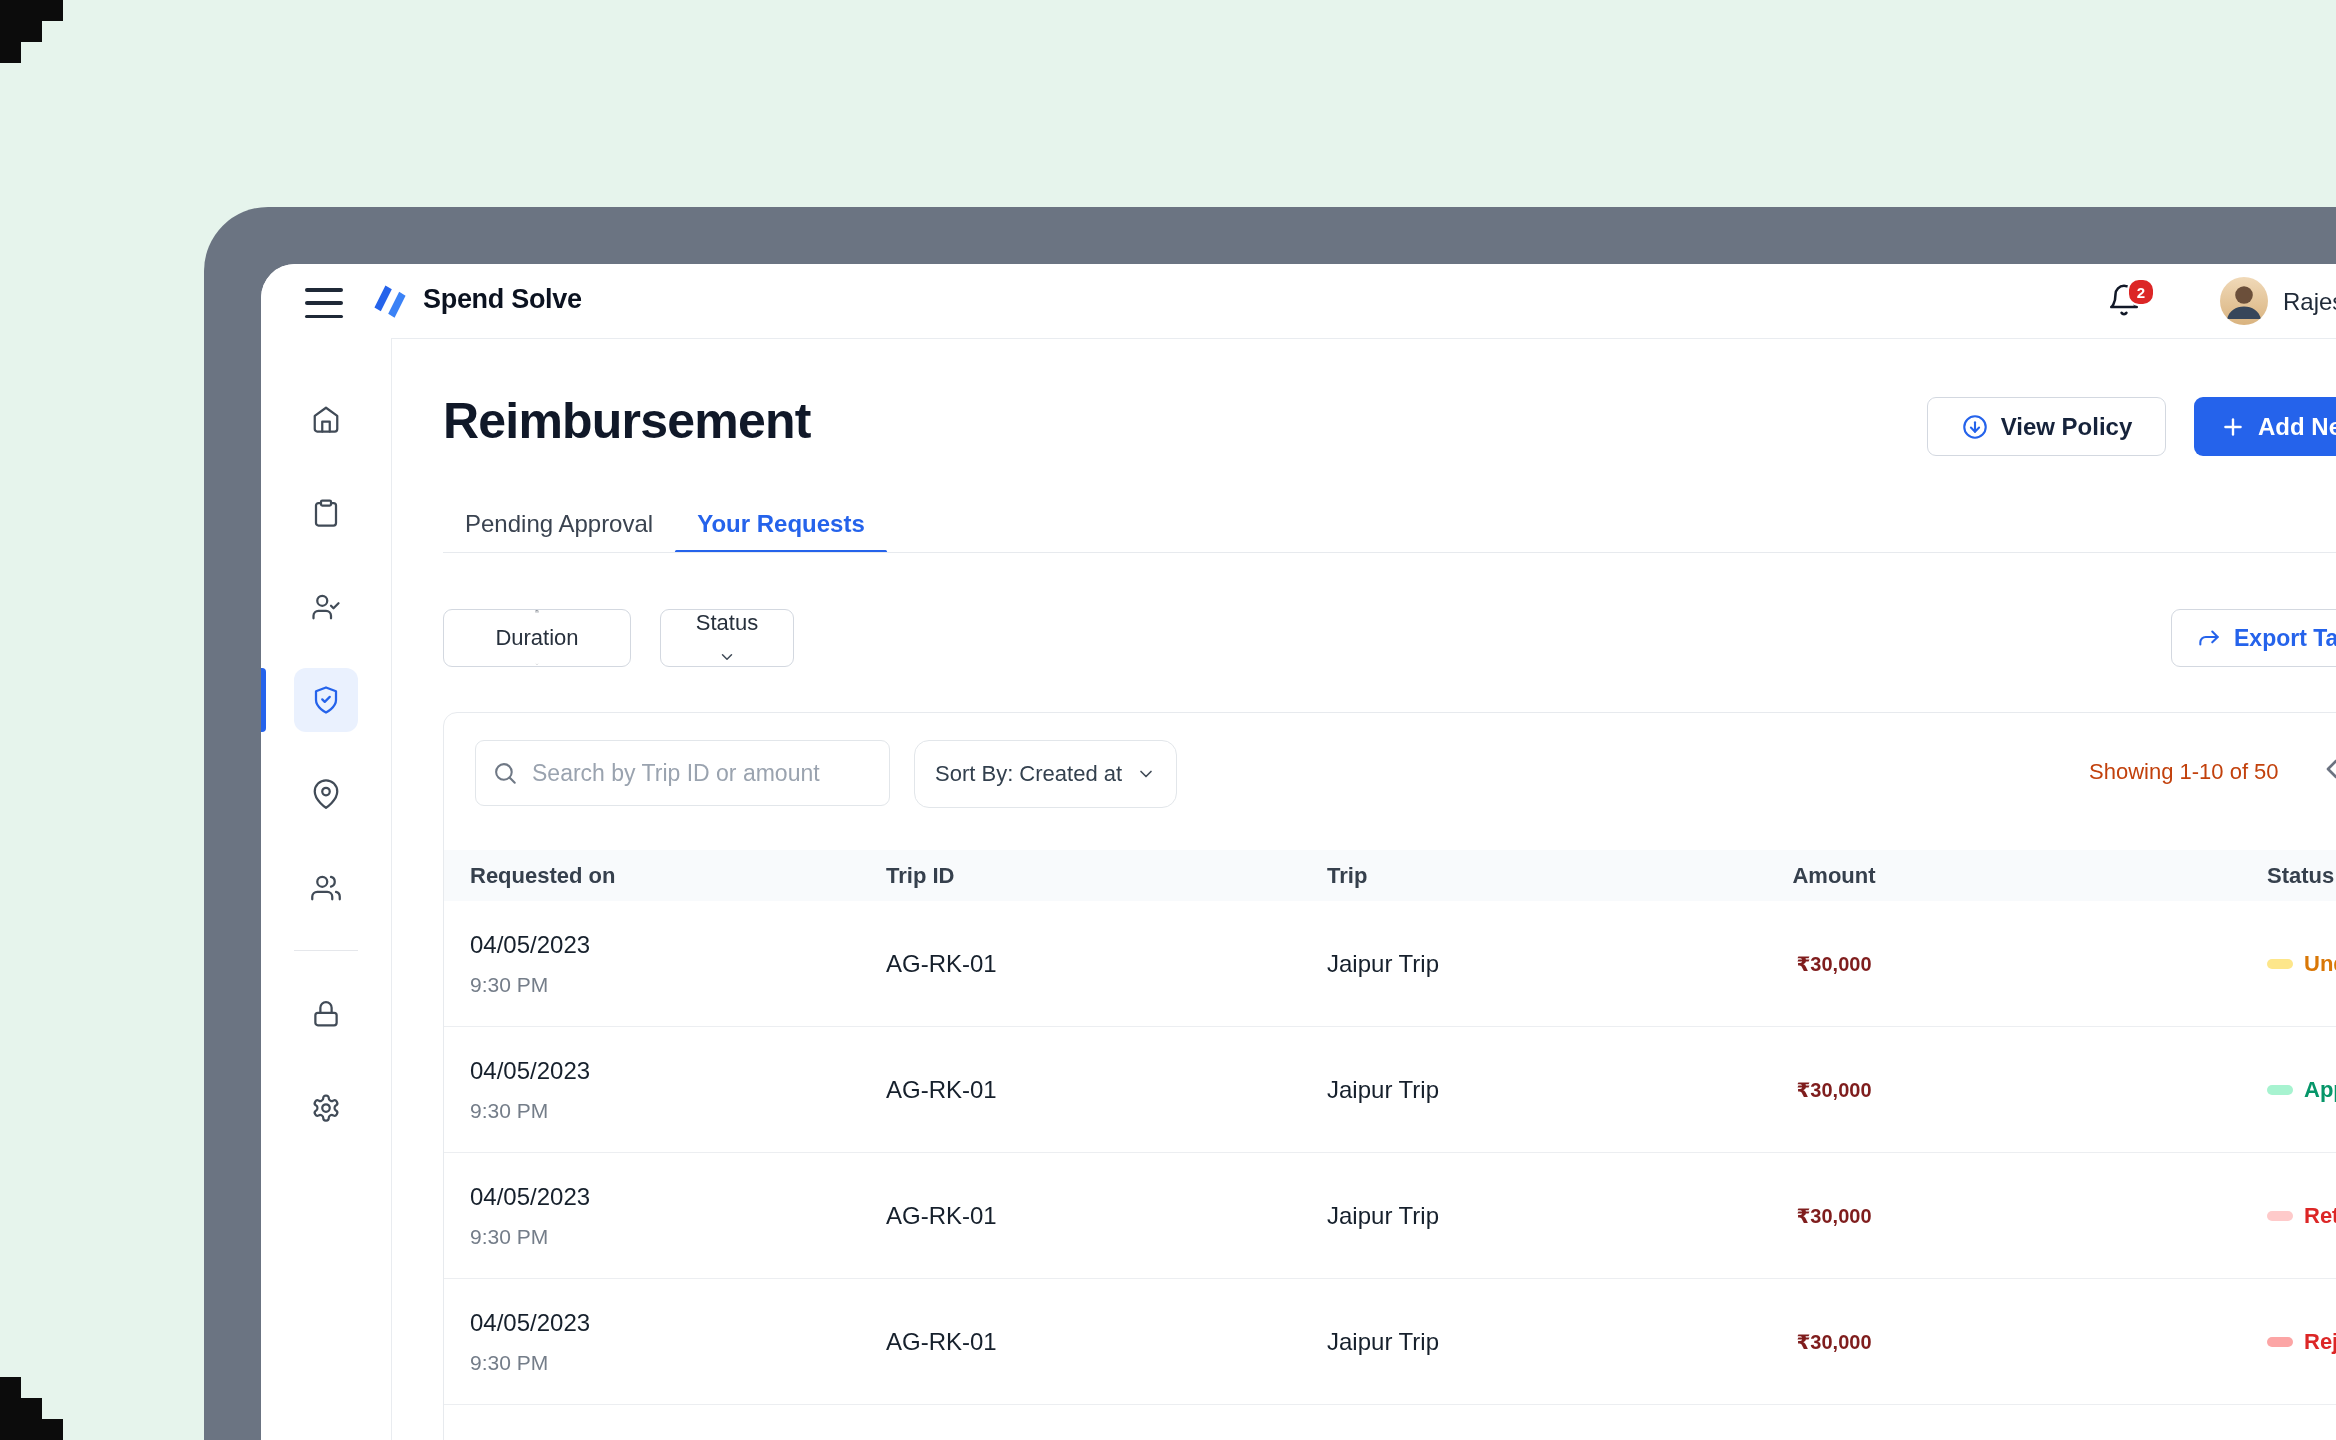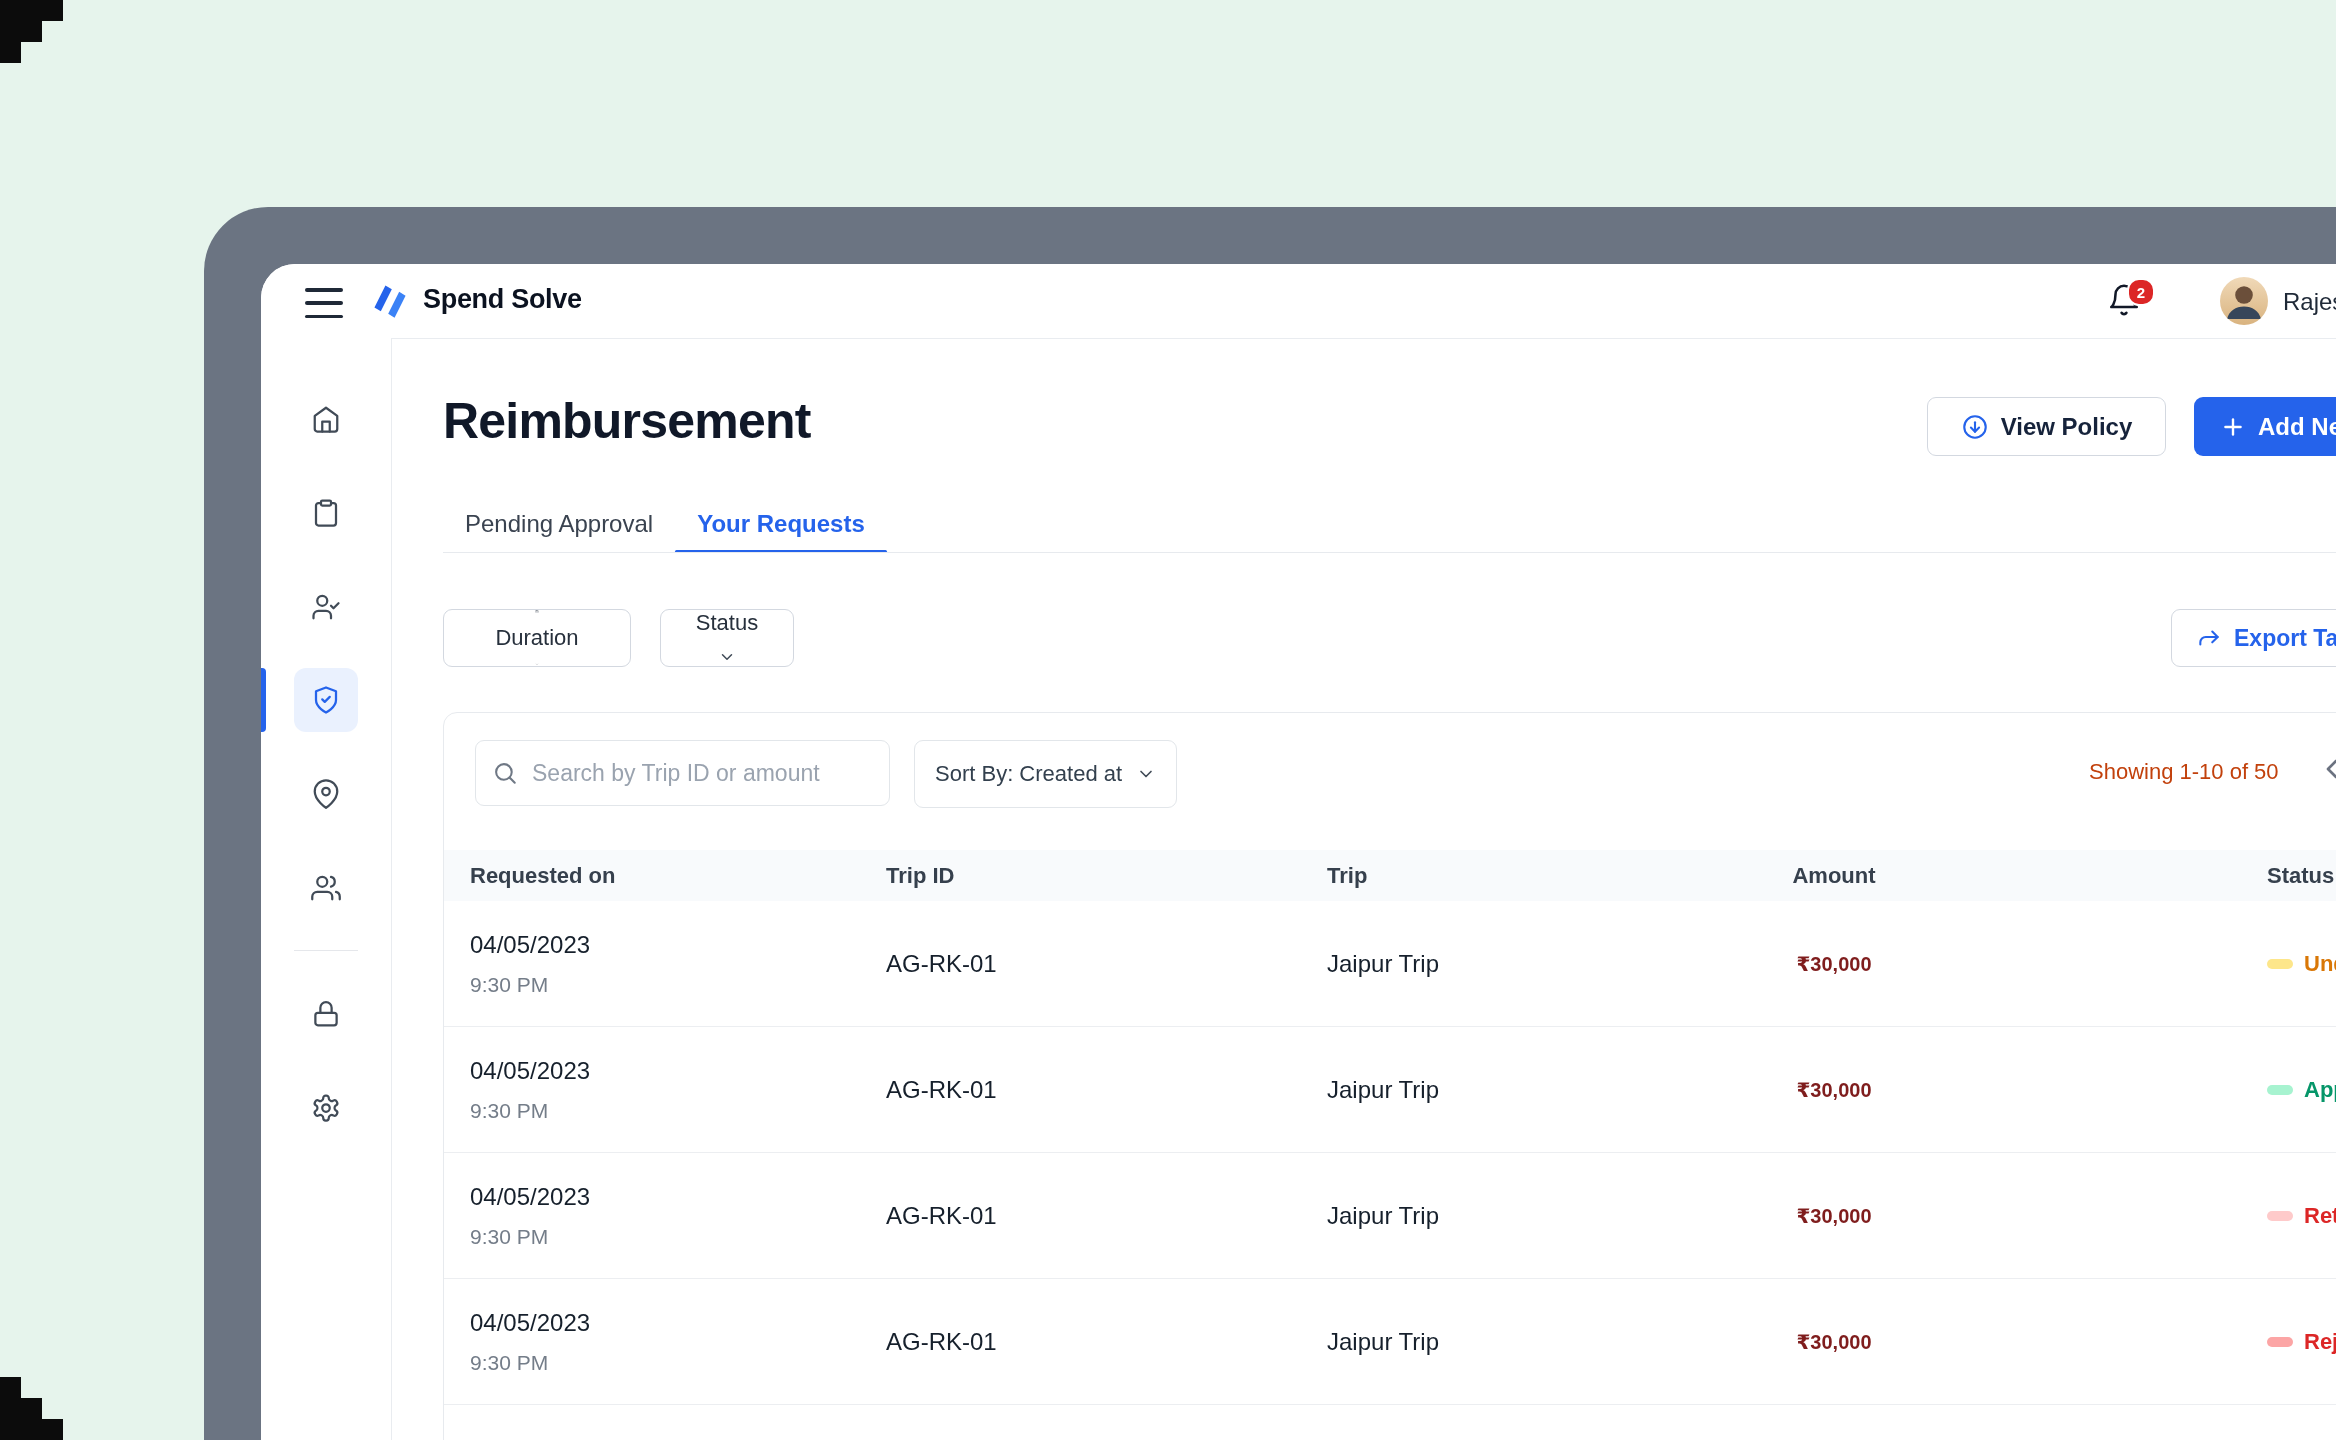--- a/index.html
+++ b/index.html
@@ -54,21 +54,21 @@
   .filter-btn{position:absolute;top:345px;height:58px;padding:0 18px;font-size:22px;color:#27303c;background:#fff;border:1px solid #d3d8e0;flex-direction:column;}
   .f-duration{left:182px;width:188px;}
   .f-status{left:399px;width:134px;}
 
   
   .card{position:absolute;left:182px;top:448px;width:2100px;height:1300px;background:#fff;border:1px solid #e7eaee;border-radius:14px;box-sizing:border-box;}
   .search-box{position:absolute;left:31px;top:27px;width:415px;height:66px;border:1px solid #e2e6ea;border-radius:9px;
     display:flex;align-items:center;gap:12px;padding:0 16px;box-sizing:border-box;color:#8a93a1;}
   .search-box input{border:none;outline:none;flex:1;font-size:23px;color:#1f2937;font-family:inherit;background:transparent;}
   .search-box input::placeholder{color:#9aa3af;}
-  .sort-box{position:absolute;left:470px;top:27px;height:66px;padding:0 20px;border:1px solid #e2e6ea;border-radius:9px;
+  .sort-box{position:absolute;left:470px;top:27px;height:66px;padding:0 20px;border:1px solid #e2e6ea;border-radius:15px;
     display:flex;align-items:center;gap:14px;font-size:22px;color:#33404e;cursor:pointer;background:#fff;}
   .showing{position:absolute;left:1645px;top:46px;font-size:22px;color:#c2410c;white-space:nowrap;}
   .page-prev{position:absolute;left:1872px;top:40px;width:40px;height:40px;color:#6b7280;cursor:pointer;}
 
   
   .table{position:absolute;left:0;top:137px;width:2098px;}
   .thead,.trow{display:grid;grid-template-columns:442px 441px 357px 300px 558px;align-items:center;}
   .thead{height:51px;background:#f8fafc;font-size:22px;font-weight:600;color:#36404d;}
   .trow{height:125px;border-bottom:1px solid #eceef1;cursor:pointer;}
   .cell{padding-left:0;}

